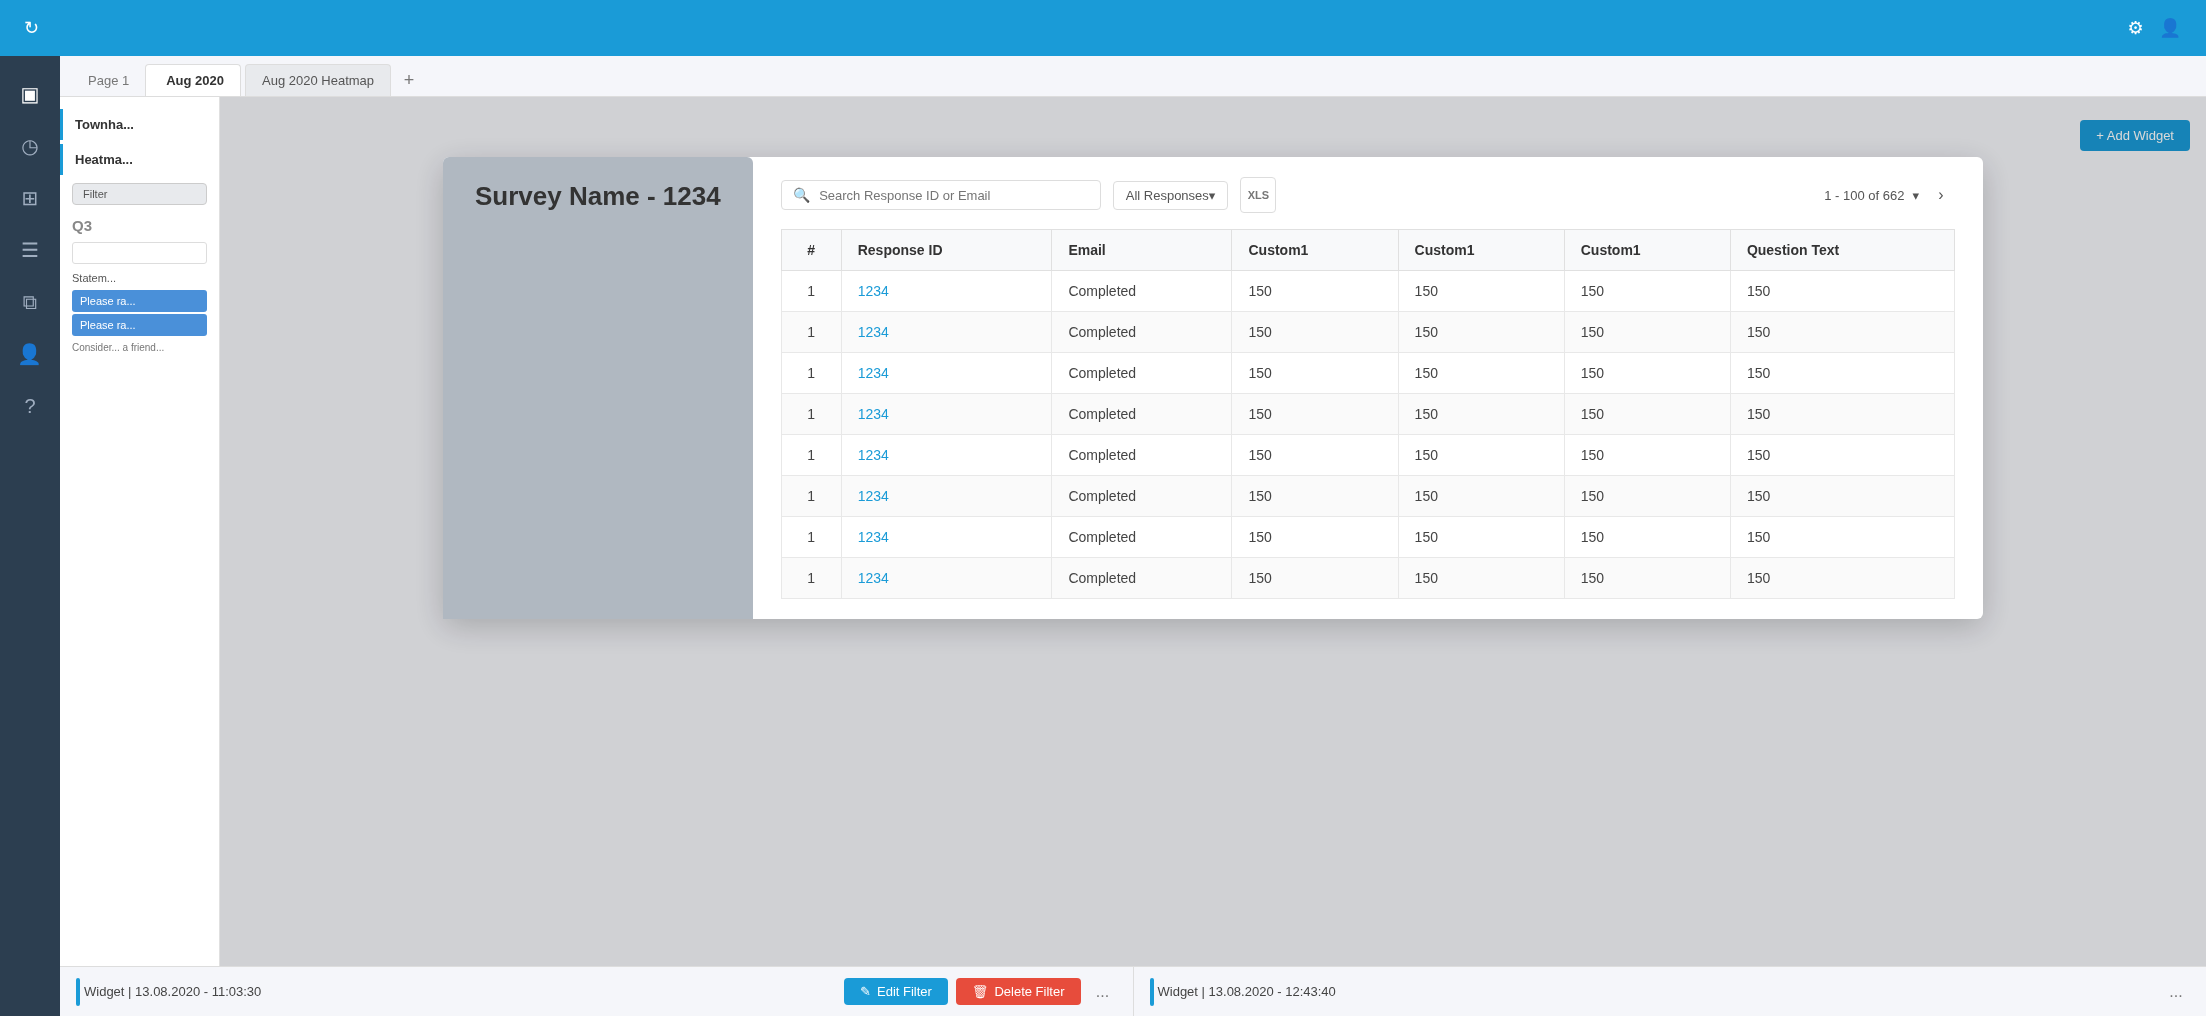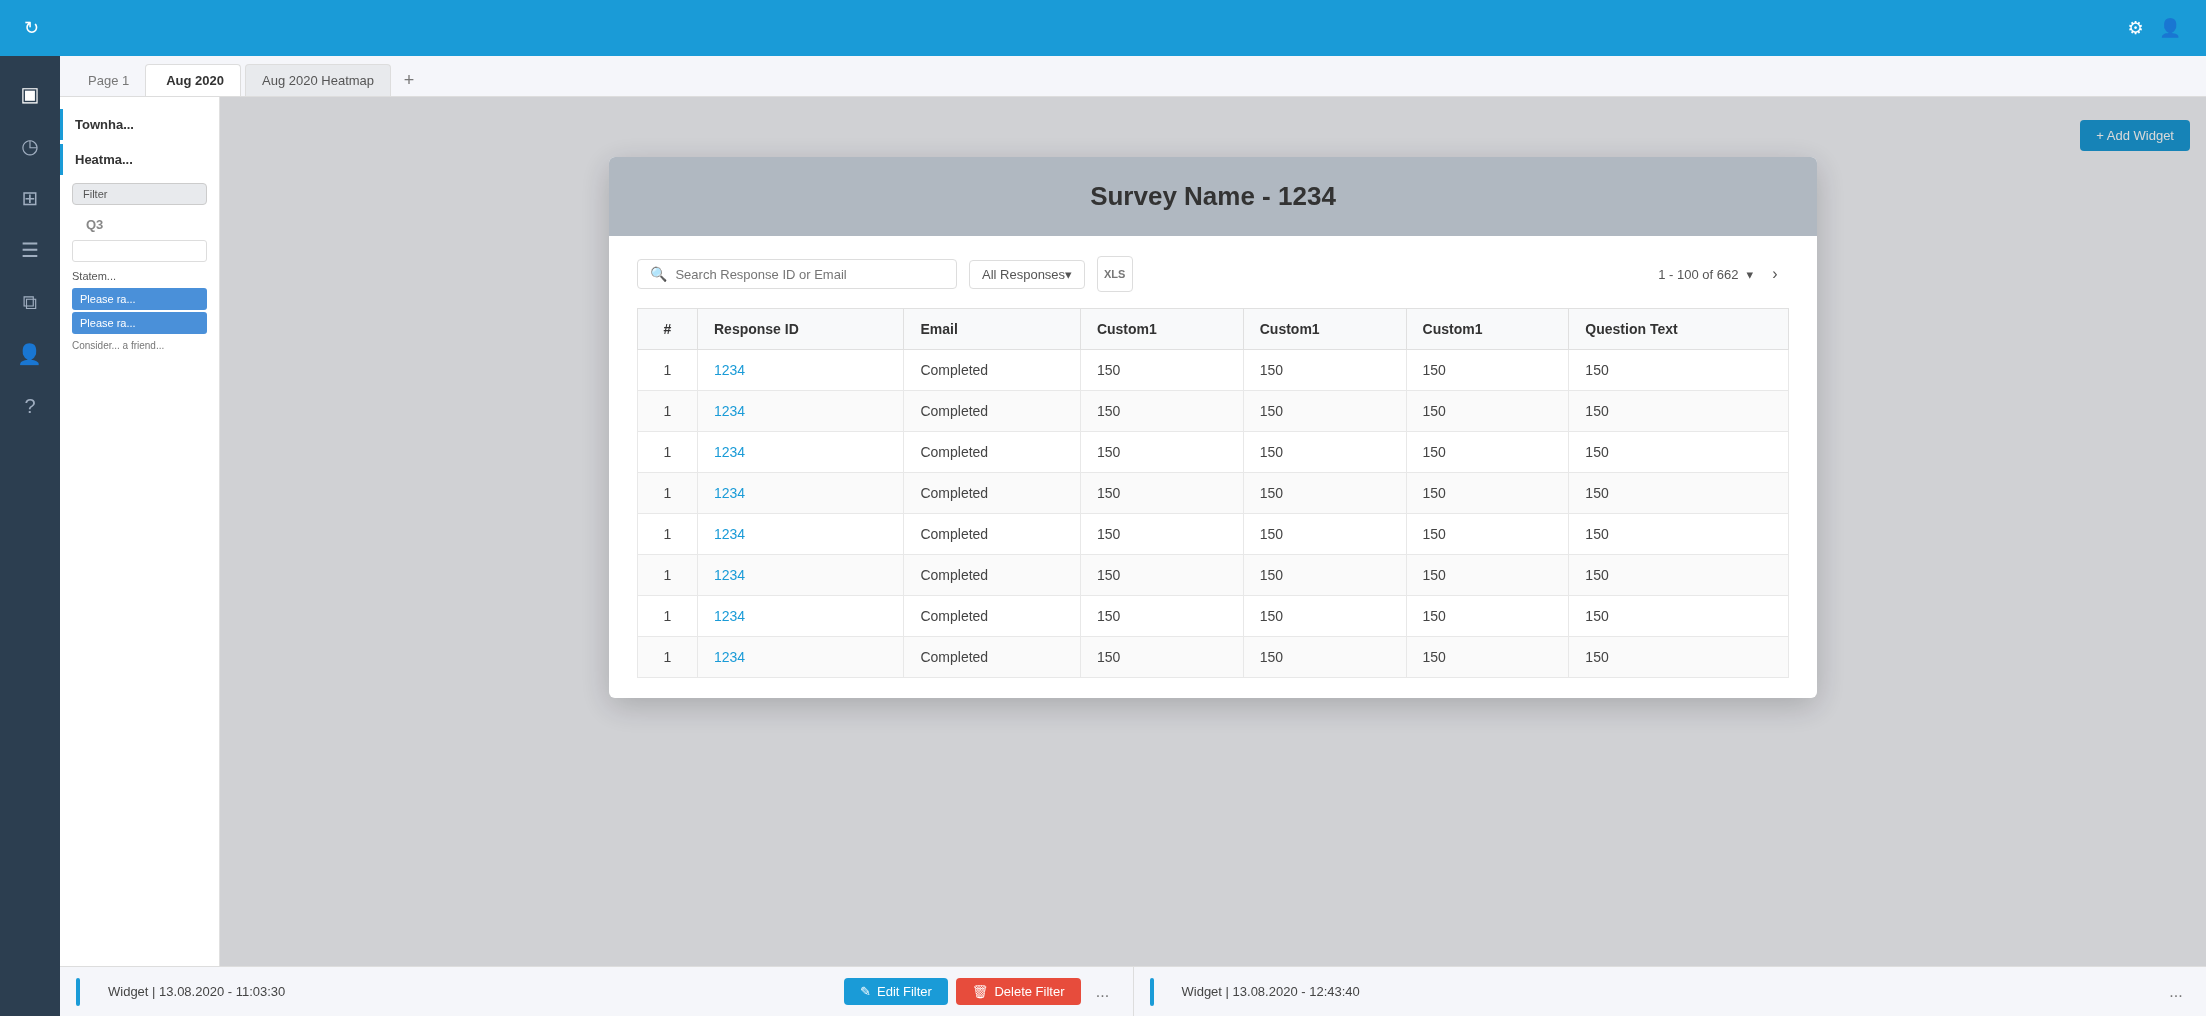--- a/index.html
+++ b/index.html
@@ -128,22 +128,22 @@
       margin: 8px 12px;
       padding: 4px 10px;
       background: #e8eaed;
       border: 1px solid #ccc;
       border-radius: 4px;
       font-size: 11px;
       color: #555;
       cursor: pointer;
     }
     .left-panel-label {
-      padding: 4px 26px;
-      font-size: 13px;
+      padding: 4px 12px;
+      font-size: 15px;
       color: #888;
       font-weight: 600;
     }
     .left-panel-input {
       margin: 4px 12px;
       padding: 4px 8px;
       border: 1px solid #ddd;
       border-radius: 3px;
       font-size: 11px;
       width: calc(100% - 24px);
@@ -180,24 +180,24 @@
       display: flex;
       align-items: flex-start;
       justify-content: center;
       padding-top: 60px;
       z-index: 50;
     }
     .modal {
       background: white;
       border-radius: 6px;
       box-shadow: 0 8px 32px rgba(0,0,0,0.2);
-      width: 1208px;
+      width: 1540px;
       max-height: 620px;
       display: flex;
-      flex-direction: column;
+      flex-direction: row;
     }
     .modal-header {
       background: #b0b8c1;
       padding: 24px 32px;
       border-radius: 6px 6px 0 0;
       text-align: center;
     }
     .modal-title {
       font-size: 26px;
       font-weight: 600;
@@ -317,21 +317,21 @@
       align-items: center;
       gap: 0;
       z-index: 80;
     }
     .widget-panel {
       flex: 1;
       height: 100%;
       display: flex;
       align-items: center;
       padding: 0 16px;
-      gap: 28px;
+      gap: 4px;
       border-right: 1px solid #ddd;
     }
     .widget-panel:last-child { border-right: none; }
     .widget-indicator {
       width: 4px;
       height: 28px;
       background: #1a9bd7;
       border-radius: 2px;
     }
     .widget-text {

